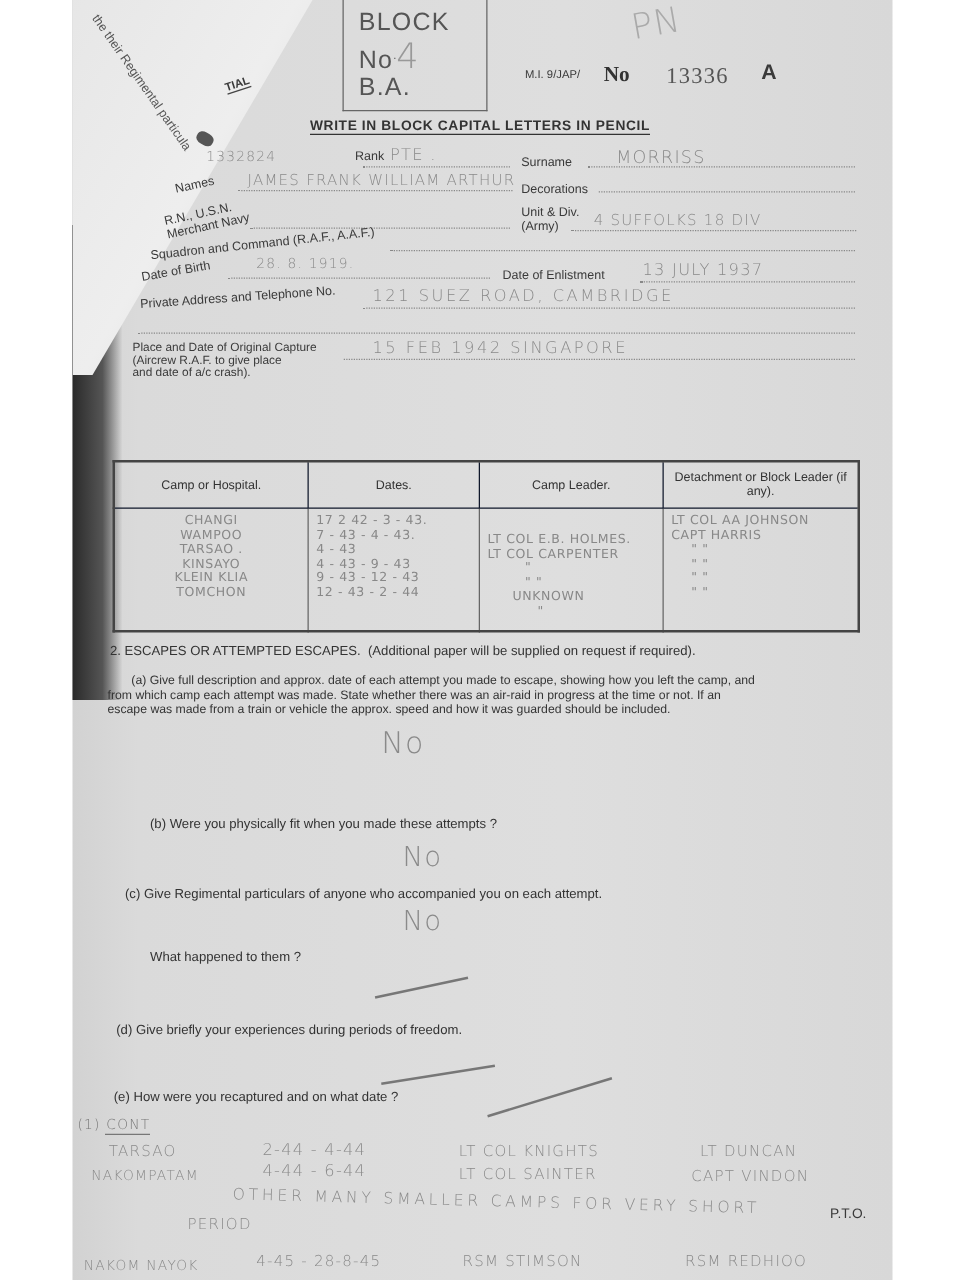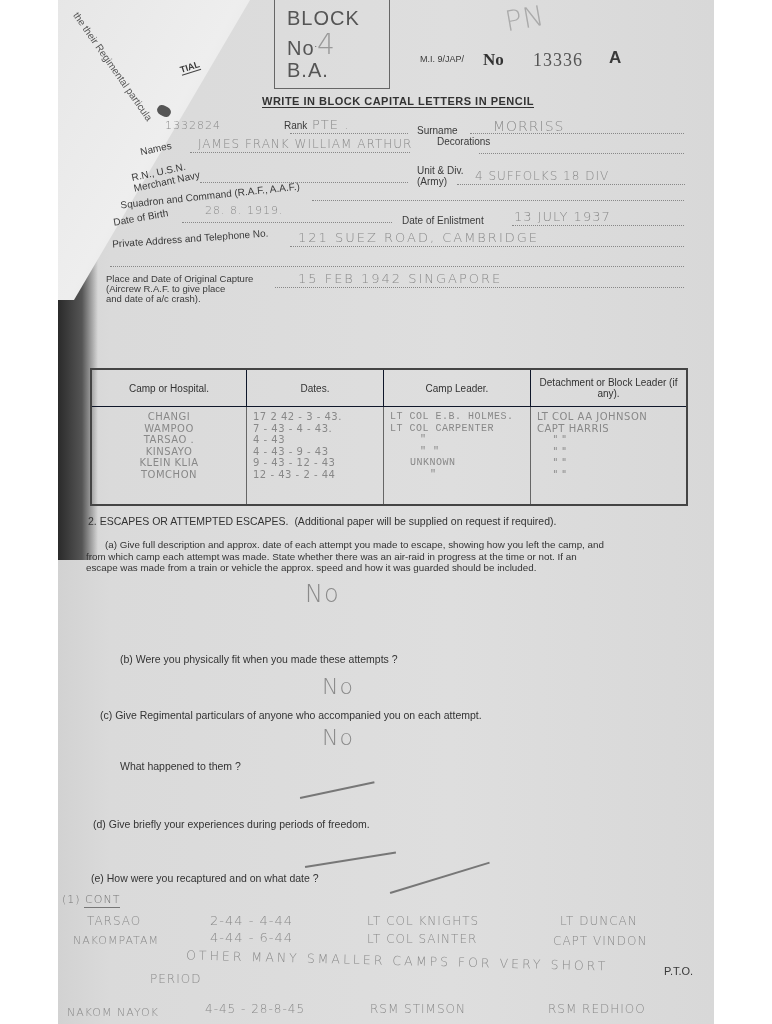--- a/index.html
+++ b/index.html
@@ -50,34 +50,34 @@
   <div class="abs hand" style="left:42px;top:28px;font-size:28px;color:#999;">4</div>
   <div class="block-text" style="position:absolute;left:12px;top:58px;">B.A.</div>
 </div>
 <div class="abs hand" style="left:505px;top:2px;font-size:28px;color:#aaa;transform:rotate(-10deg);">PN</div>
 
 <div class="abs print" style="left:420px;top:54px;font-size:9px;">M.I. 9/JAP/</div>
 <div class="abs" style="left:483px;top:50px;font-size:17px;font-family:'Liberation Serif',serif;font-weight:bold;color:#333;">No</div>
 <div class="abs" style="left:533px;top:50px;font-size:18px;font-family:'Liberation Serif',serif;color:#555;letter-spacing:1px;">13336</div>
 <div class="abs print" style="left:609px;top:48px;font-size:17px;font-weight:bold;">A</div>
 
-<div class="abs header-line" style="left:262px;top:95px;">WRITE IN BLOCK CAPITAL LETTERS IN PENCIL</div>
+<div class="abs header-line" style="left:248px;top:95px;">WRITE IN BLOCK CAPITAL LETTERS IN PENCIL</div>
 
 <div class="abs hand" style="left:165px;top:119px;font-size:11px;">1332824</div>
 <div class="abs print small" style="left:256px;top:120px;margin-left:28px;">Rank</div>
 <div class="dotline" style="left:290px;top:133px;width:118px;"></div>
 <div class="abs hand" style="left:312px;top:117px;font-size:13px;">PTE .</div>
 <div class="abs print small" style="left:417px;top:125px;">Surname</div>
 <div class="dotline" style="left:470px;top:133px;width:214px;"></div>
 <div class="abs hand" style="left:493px;top:118px;font-size:14px;">MORRISS</div>
 
 <div class="abs print small" style="left:140px;top:143px;transform:rotate(-12deg);">Names</div>
 <div class="dotline" style="left:190px;top:152px;width:220px;"></div>
 <div class="abs hand" style="left:198px;top:137px;font-size:12px;">JAMES FRANK WILLIAM ARTHUR</div>
-<div class="abs print small" style="left:417px;top:136px;margin-left:20px;">Decorations</div>
+<div class="abs print small" style="left:417px;top:146px;">Decorations</div>
 <div class="abs" style="left:479px;top:153px;width:205px;border-bottom:1px dotted #888;"></div>
 
 <div class="abs print small" style="left:132px;top:165px;transform:rotate(-12deg);line-height:11px;">R.N., U.S.N.<br>Merchant Navy</div>
 <div class="dotline" style="left:200px;top:182px;width:208px;"></div>
 <div class="abs print small" style="left:417px;top:165px;line-height:11px;"><span>Unit &amp; Div.</span><br><span>(Army)</span></div>
 <div class="dotline" style="left:457px;top:184px;width:228px;"></div>
 <div class="abs hand" style="left:475px;top:169px;font-size:12px;">4 SUFFOLKS    18 DIV</div>
 
 <div class="abs print small" style="left:120px;top:190px;transform:rotate(-6deg);">Squadron and Command (R.A.F., A.A.F.)</div>
 <div class="dotline" style="left:312px;top:200px;width:372px;"></div>
@@ -120,21 +120,21 @@
           <div>TOMCHON</div>
       </td>
       <td style="padding-top:4px;">
         <div>17 2 42 -   3 - 43.</div>
           <div>7 - 43  -  4 - 43.</div>
           <div>4 - 43</div>
           <div>4 - 43  -  9 - 43</div>
           <div>9 - 43  -  12 - 43</div>
           <div>12 - 43  -  2 - 44</div>
       </td>
-      <td style="padding-top:4px;font-family:Liberation Mono, monospace;">
+      <td style="padding-top:19px;">
         <div>LT COL E.B. HOLMES.</div>
           <div>LT COL CARPENTER</div>
           <div style="padding-left:30px">"</div>
           <div style="padding-left:30px">"      "</div>
           <div style="padding-left:20px">UNKNOWN</div>
           <div style="padding-left:40px">"</div>
       </td>
       <td style="padding-top:4px;">
         <div>LT COL AA JOHNSON</div>
           <div>CAPT  HARRIS</div>

